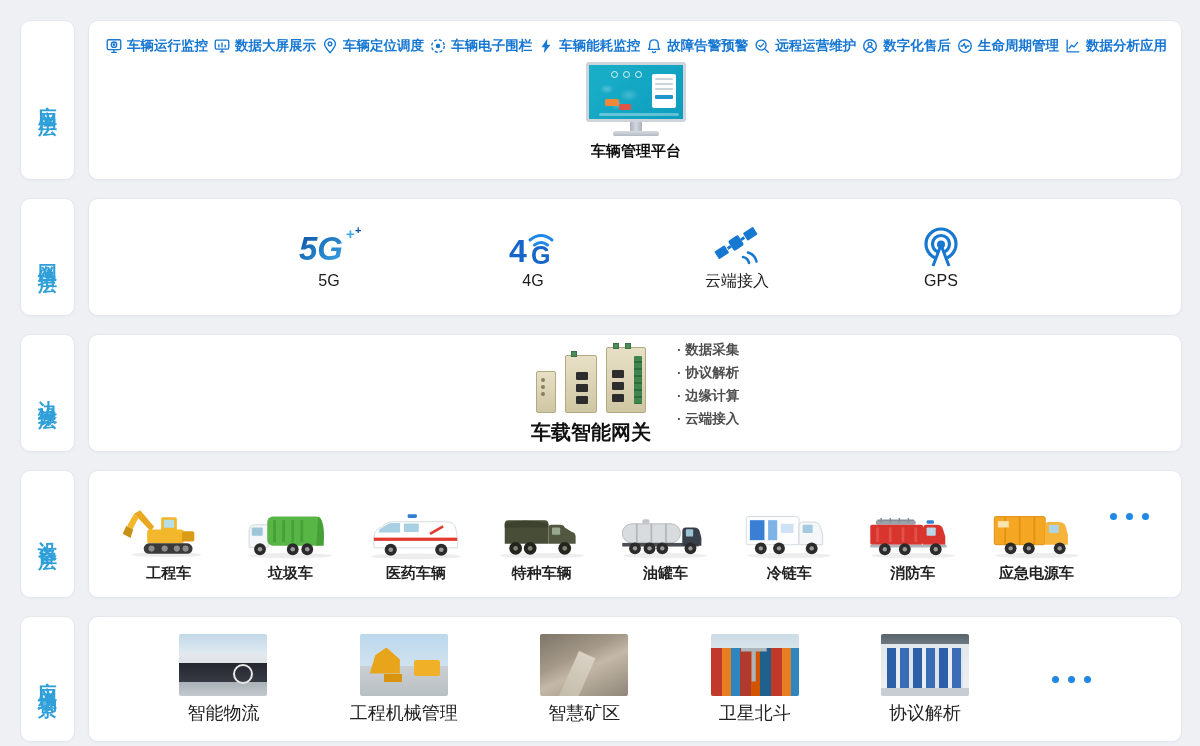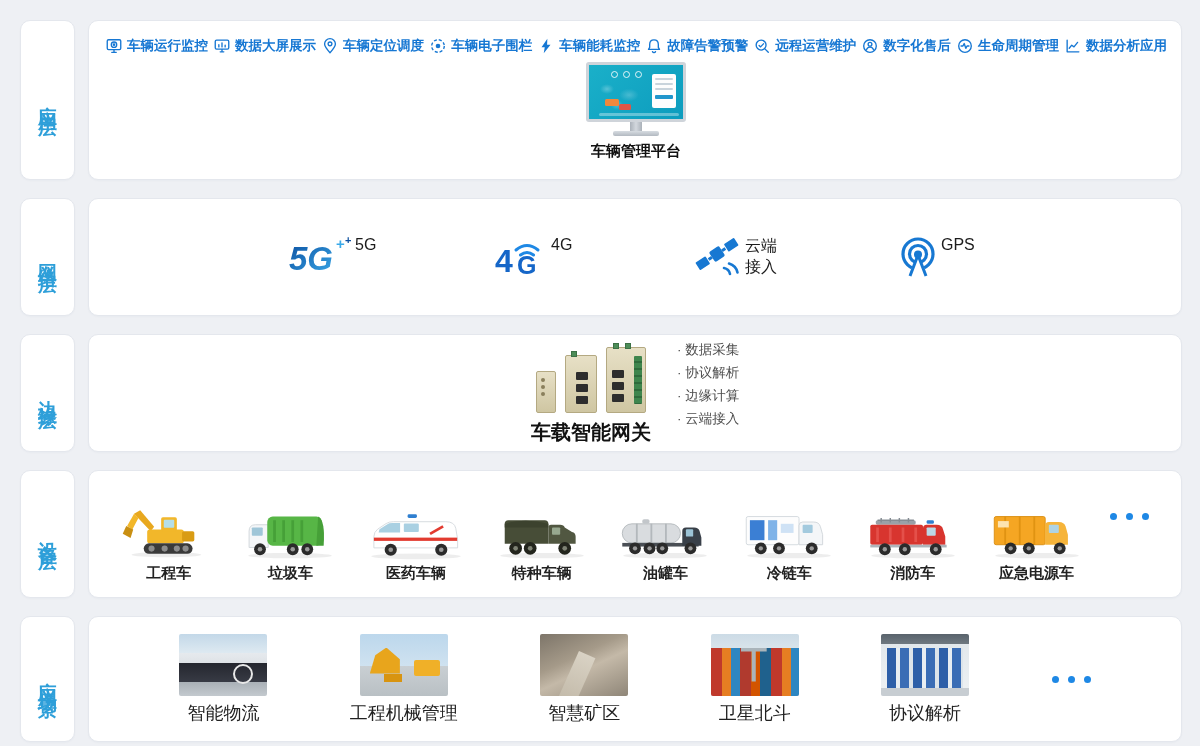--- a/index.html
+++ b/index.html
@@ -53,39 +53,39 @@
   .scr-login { position:absolute; right:7px; top:9px; width:24px; height:34px; background:#fdfdfd; border-radius:2px; padding:4px 3px; }
   .scr-login i { display:block; height:2px; background:#c9d4dc; margin-bottom:3px; border-radius:1px; }
   .scr-login i.btn { background:#2196cc; height:4px; margin-top:5px; }
   .scr-bar { position:absolute; left:10px; bottom:3px; width:80px; height:3px; background:rgba(255,255,255,.35); border-radius:2px; }
   .m-neck { width:12px; height:9px; background:linear-gradient(90deg,#aab1b9,#d3d8de,#aab1b9); }
   .m-base { width:46px; height:5px; background:linear-gradient(#d7dce1,#b2b9c1); border-radius:2px; }
   .platform-label { margin-top:6px; font-size:15px; font-weight:600; color:#111; }
   
   .row-net { height:118px; }
   .panel-net { display:flex; justify-content:center; align-items:center; gap:112px; }
-  .net-item { display:flex; flex-direction:row; width:92px; }
+  .net-item { display:flex; flex-direction:column; align-items:center; width:92px; }
   .net-item .net-icon { height:46px; display:flex; align-items:center; justify-content:center; }
   .net-label { font-size:16px; color:#1c1c1c; margin-top:2px; }
   
   .row-edge { height:118px; }
   .panel-edge { display:flex; justify-content:center; align-items:center; gap:26px; }
   .gateway { display:flex; flex-direction:column; align-items:center; }
   .gw-devices { display:flex; align-items:flex-end; gap:9px; height:72px; }
   .gw { background:linear-gradient(180deg,#e7e0c6,#cfc6a2); border:1px solid #b4a982; border-radius:2px; position:relative; }
   .gw-s { width:20px; height:42px; }
   .gw-m { width:32px; height:58px; }
   .gw-l { width:40px; height:66px; }
   .gw-ant { position:absolute; top:-5px; width:6px; height:6px; background:#4d8d58; border:1px solid #3c7146; }
   .gw-port { position:absolute; width:12px; height:8px; background:#2d2d2d; border-radius:1px; }
   .gw-strip { position:absolute; right:3px; top:8px; width:8px; height:48px;
     background:repeating-linear-gradient(180deg,#3f854d 0 5px,#2f6b3c 5px 7px); border-radius:1px; }
   .gw-led { position:absolute; left:4px; top:6px; width:4px; height:4px; border-radius:50%; background:#8a7f5c; box-shadow:0 7px 0 #8a7f5c, 0 14px 0 #8a7f5c; }
   .gw-label { margin-top:6px; font-size:20px; font-weight:600; color:#111; }
-  .edge-features { display:flex; flex-direction:column; justify-content:flex-end; gap:4px; padding-bottom:18px; }
+  .edge-features { display:flex; flex-direction:column; justify-content:flex-end; gap:4px; padding-bottom:18px;font-weight:bold; }
   .edge-feature { font-size:13.5px; color:#4d4d4d; line-height:19px; }
   .edge-feature::before { content:"· "; color:#4d4d4d; }
   
   .row-dev { height:128px; }
   .panel-dev { display:flex; justify-content:space-evenly; align-items:flex-end; padding:0 8px 14px 8px;font-weight:bold; }
   .veh { display:flex; flex-direction:column; align-items:center; gap:3px; }
   .veh-label { font-size:15px; color:#222; }
   .more { display:flex; gap:9px; align-self:center; padding-bottom:22px; }
   .more i { width:7px; height:7px; border-radius:50%; background:#1e88e5; }
   

